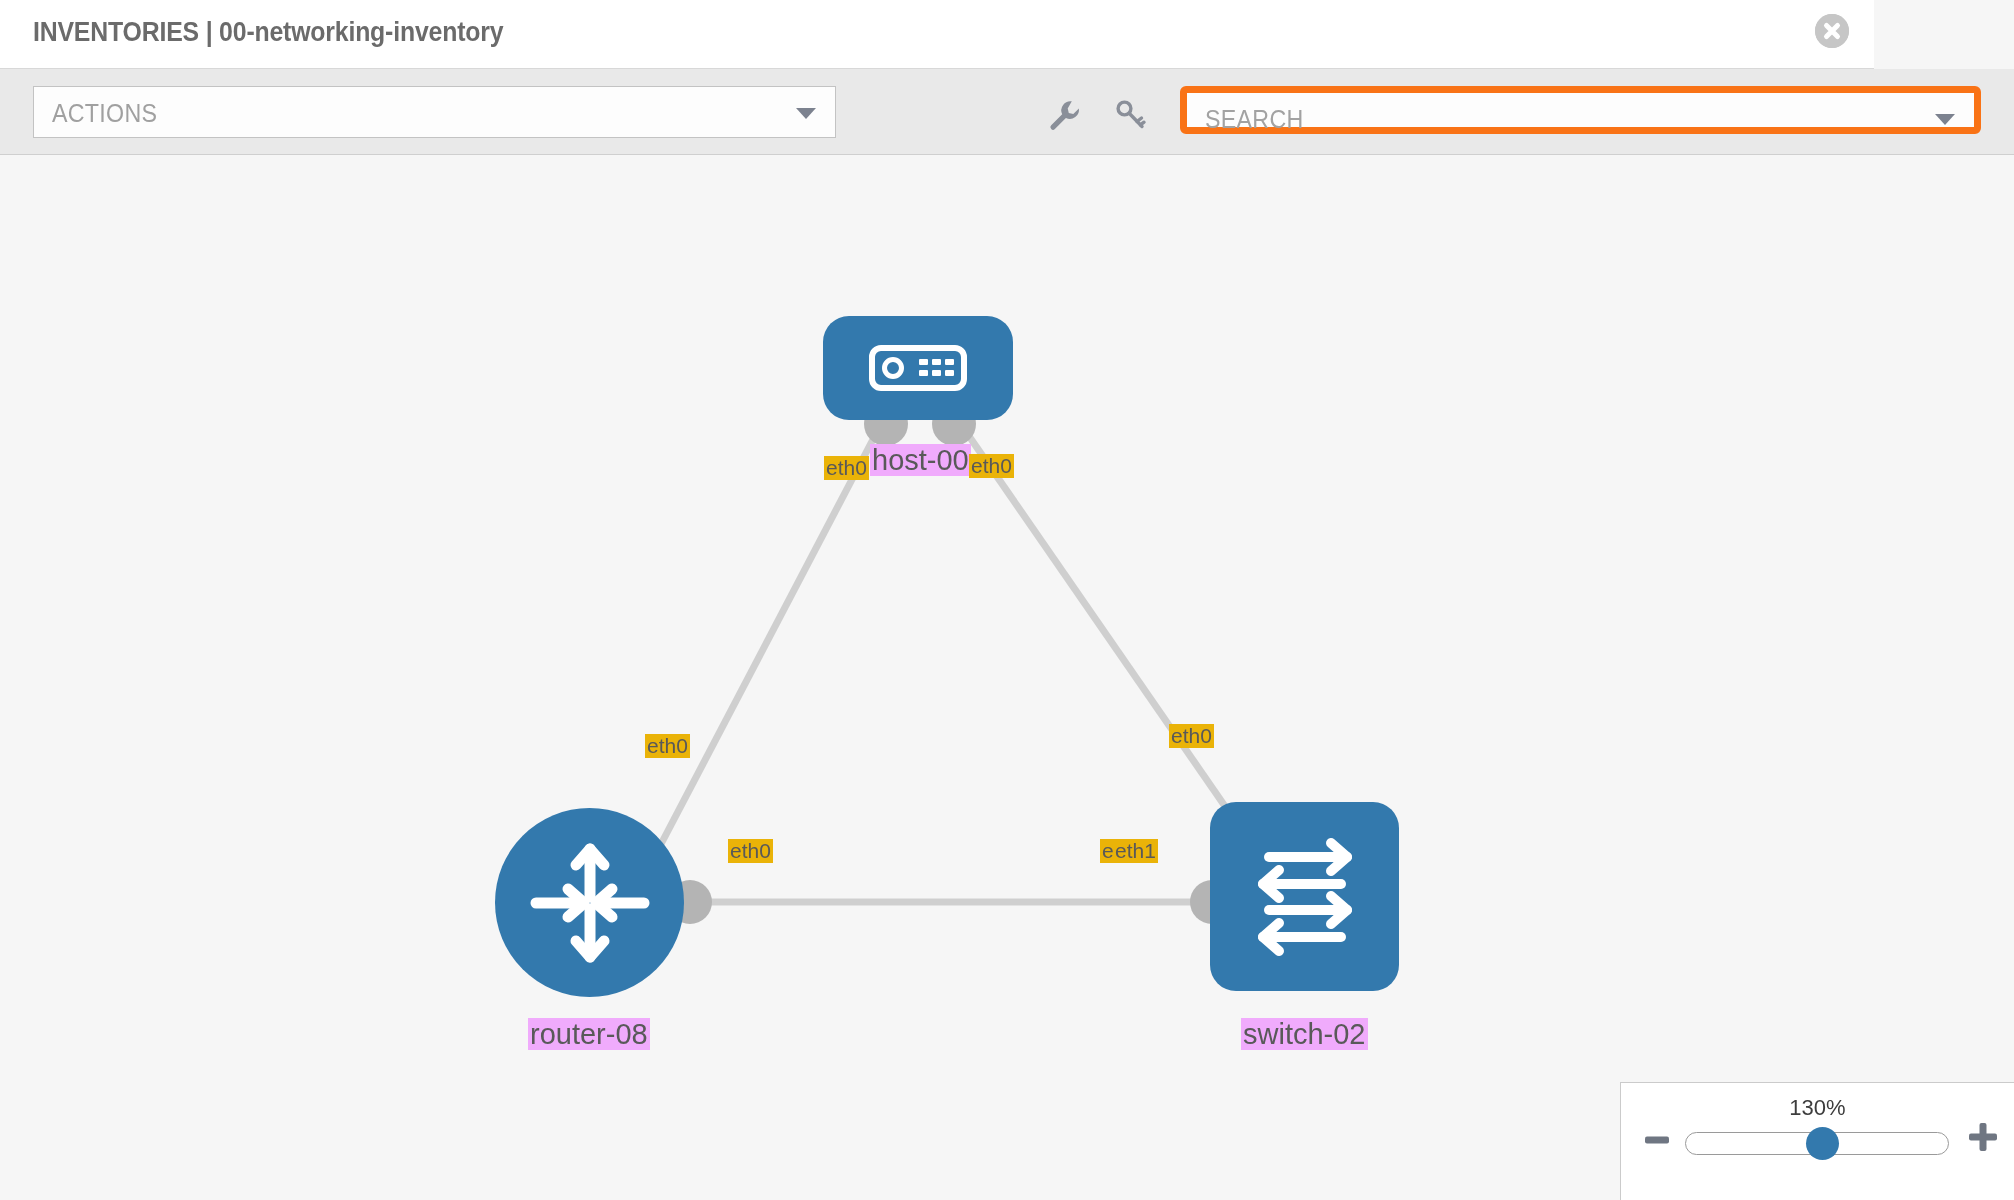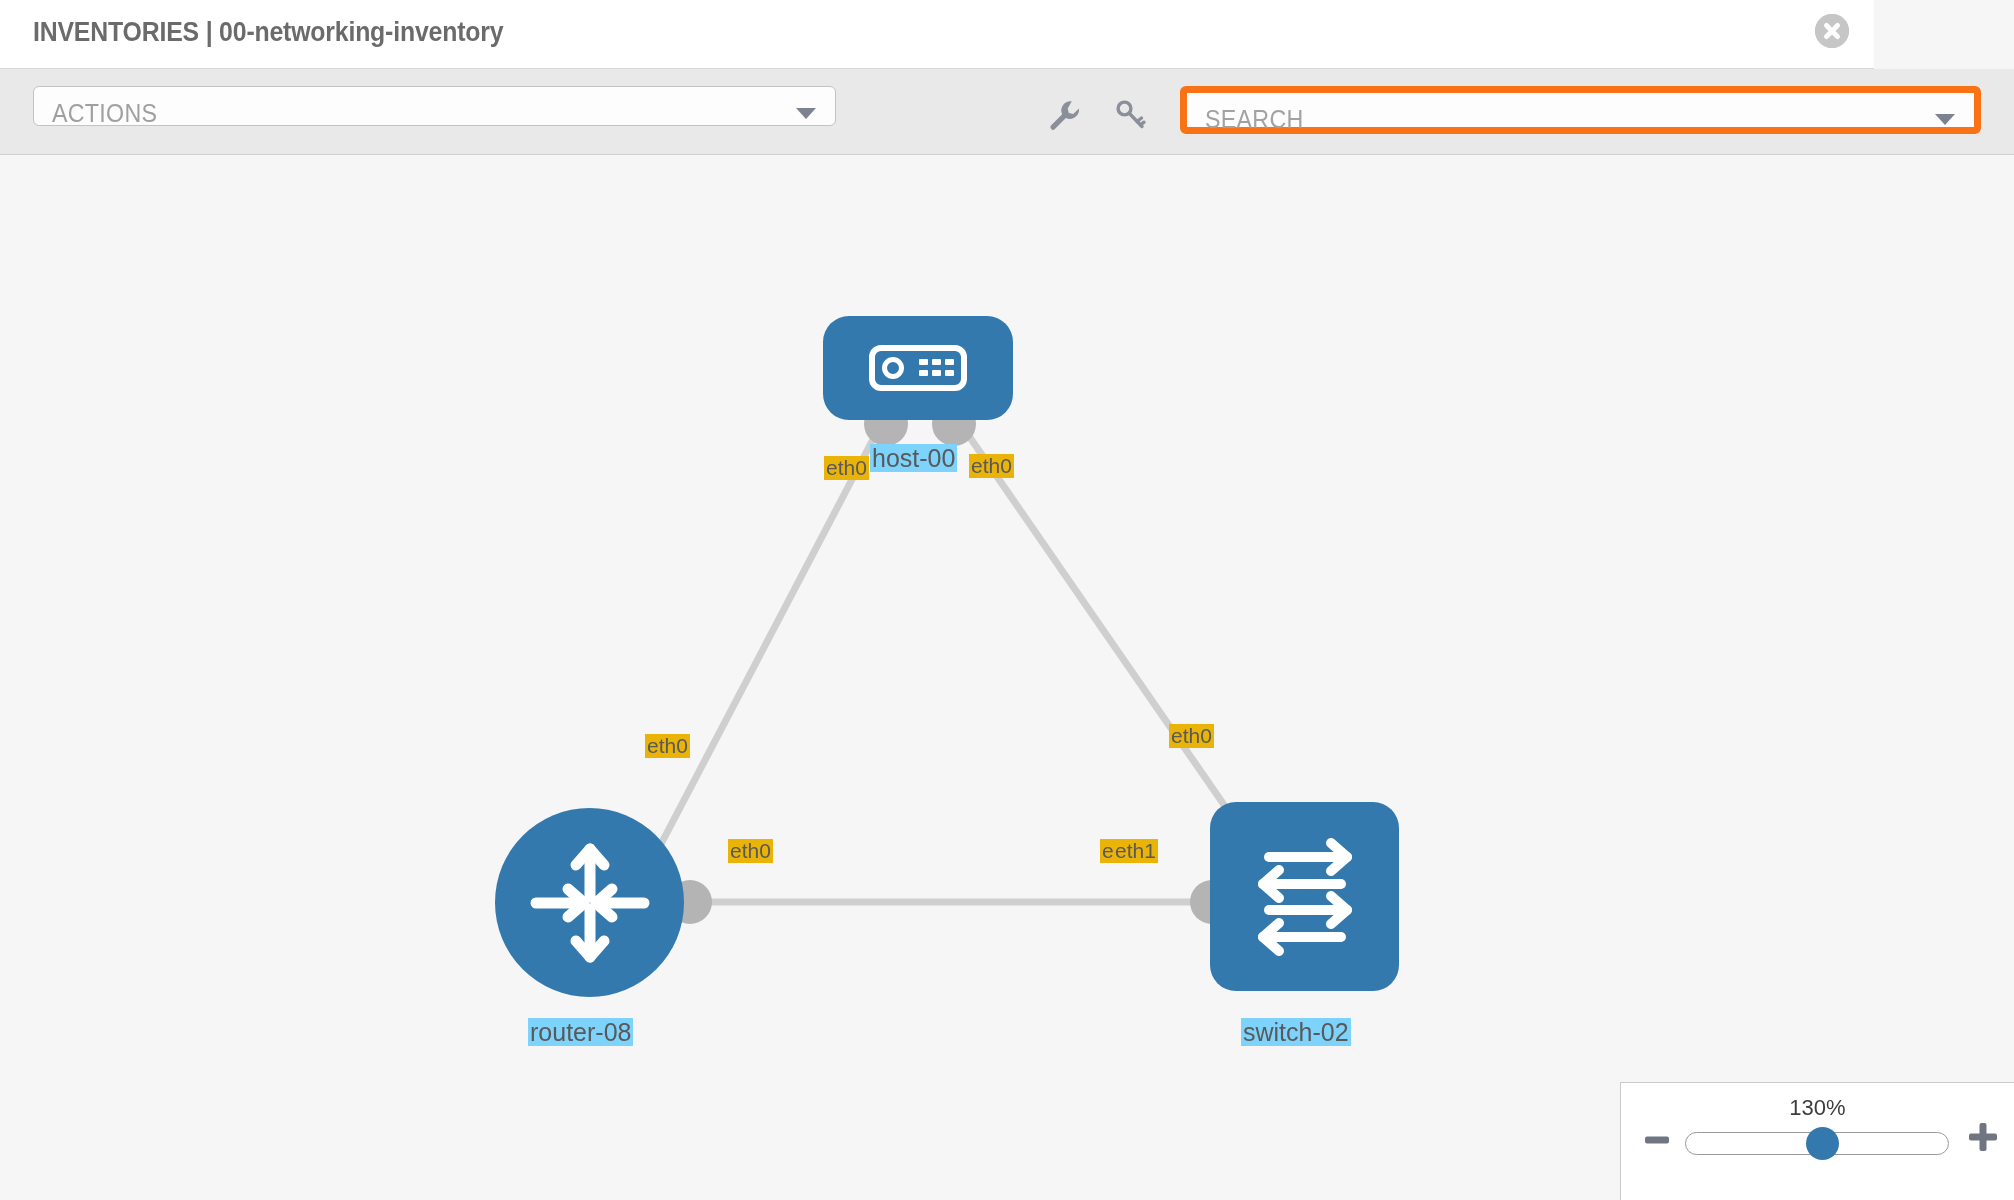--- a/index.html
+++ b/index.html
@@ -53,24 +53,24 @@
   .toolbar {
     position: absolute;
     left: 0; top: 69px;
     width: 2014px; height: 86px;
     background: #e9e9e9;
     border-bottom: 1px solid #cfcfcf;
   }
   .actions-select {
     position: absolute;
     left: 33px; top: 17px;
-    width: 803px; height: 40px;
+    width: 803px; height: 52px;
     background: #fdfdfd;
     border: 1px solid #c3c3c3;
-    border-radius: 6px;
+    border-radius: 0;
   }
   .actions-label {
     position: absolute;
     left: 18px; top: 12px;
     font-size: 25px;
     color: #a0a0a0;
     letter-spacing: 0.3px;
     transform: scaleX(0.93);
     transform-origin: left center;
   }
@@ -141,23 +141,23 @@
   }
   .node-switch {
     left: 1210px; top: 646px;
     width: 189px; height: 189px;
     border-radius: 26px;
   }
 
   
   .node-label {
     position: absolute;
-    font-size: 25px;
+    font-size: 29px;
     color: #595959;
-    background: #7dd3fc;
+    background: #f0abfc;
     white-space: nowrap;
     padding: 0 2px;
     line-height: 1.12;
   }
   .lbl-host   { left: 870px; top: 288px; }
   .lbl-router { left: 528px; top: 862px; }
   .lbl-switch { left: 1241px; top: 862px; }
 
   
   .iface-label {

